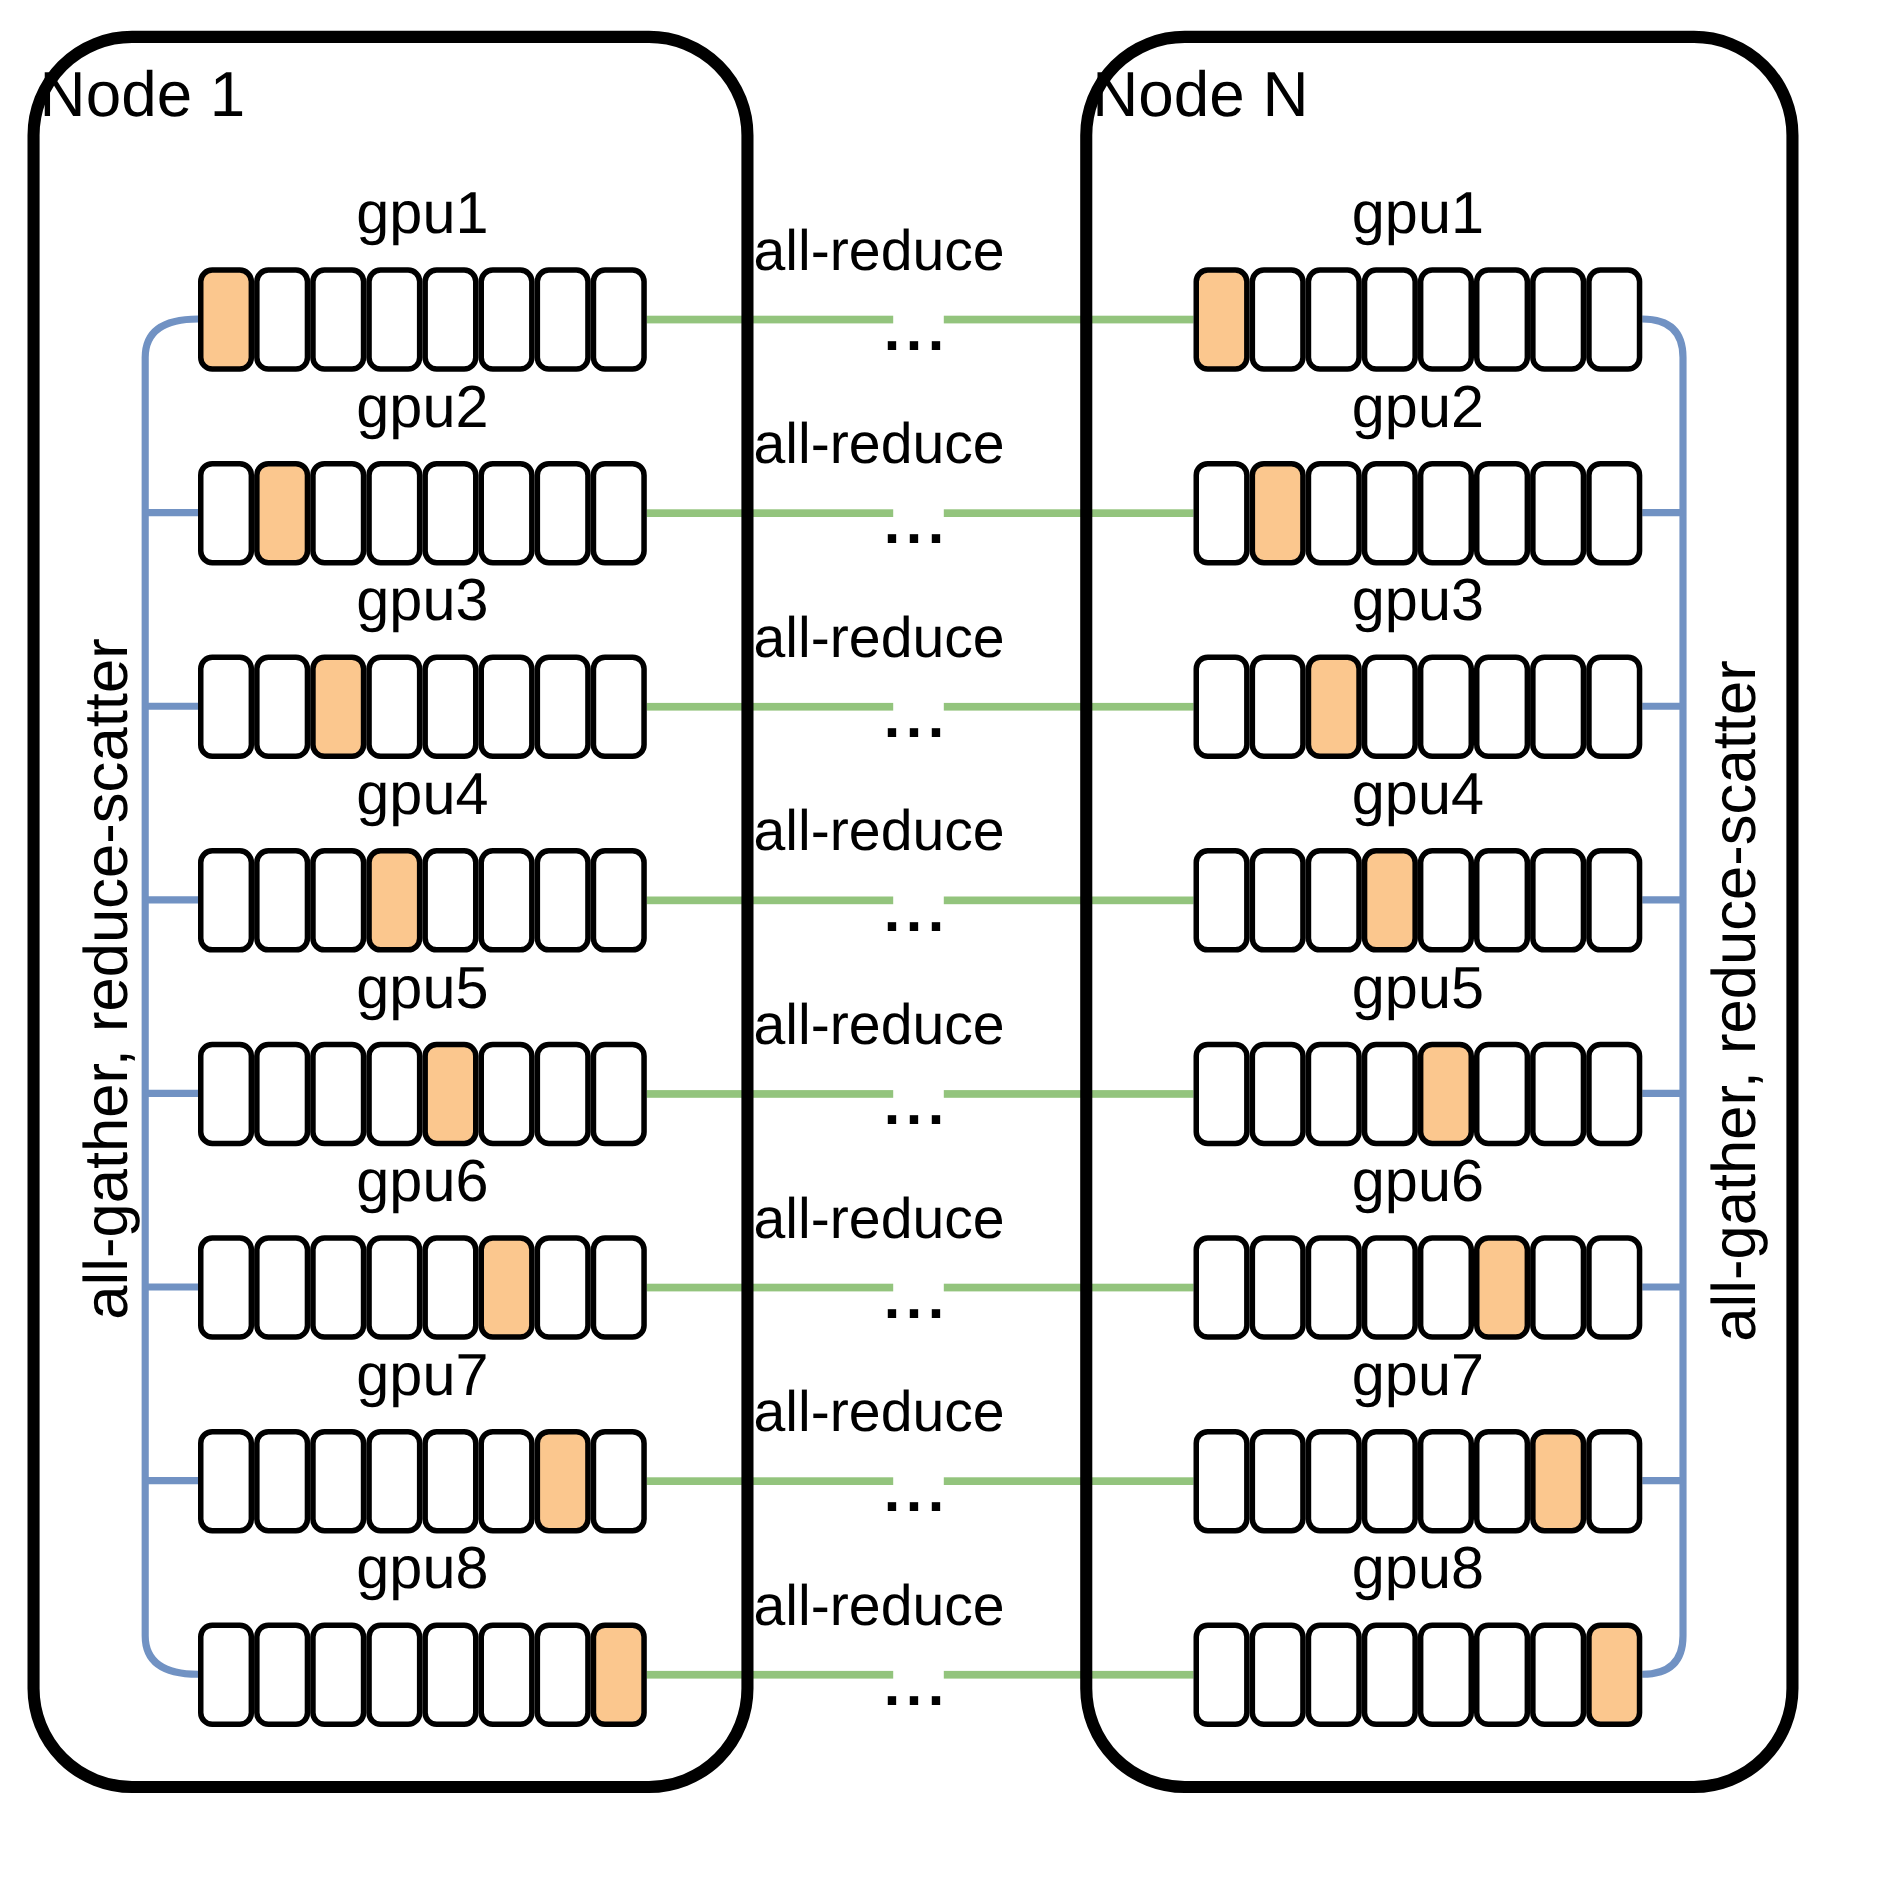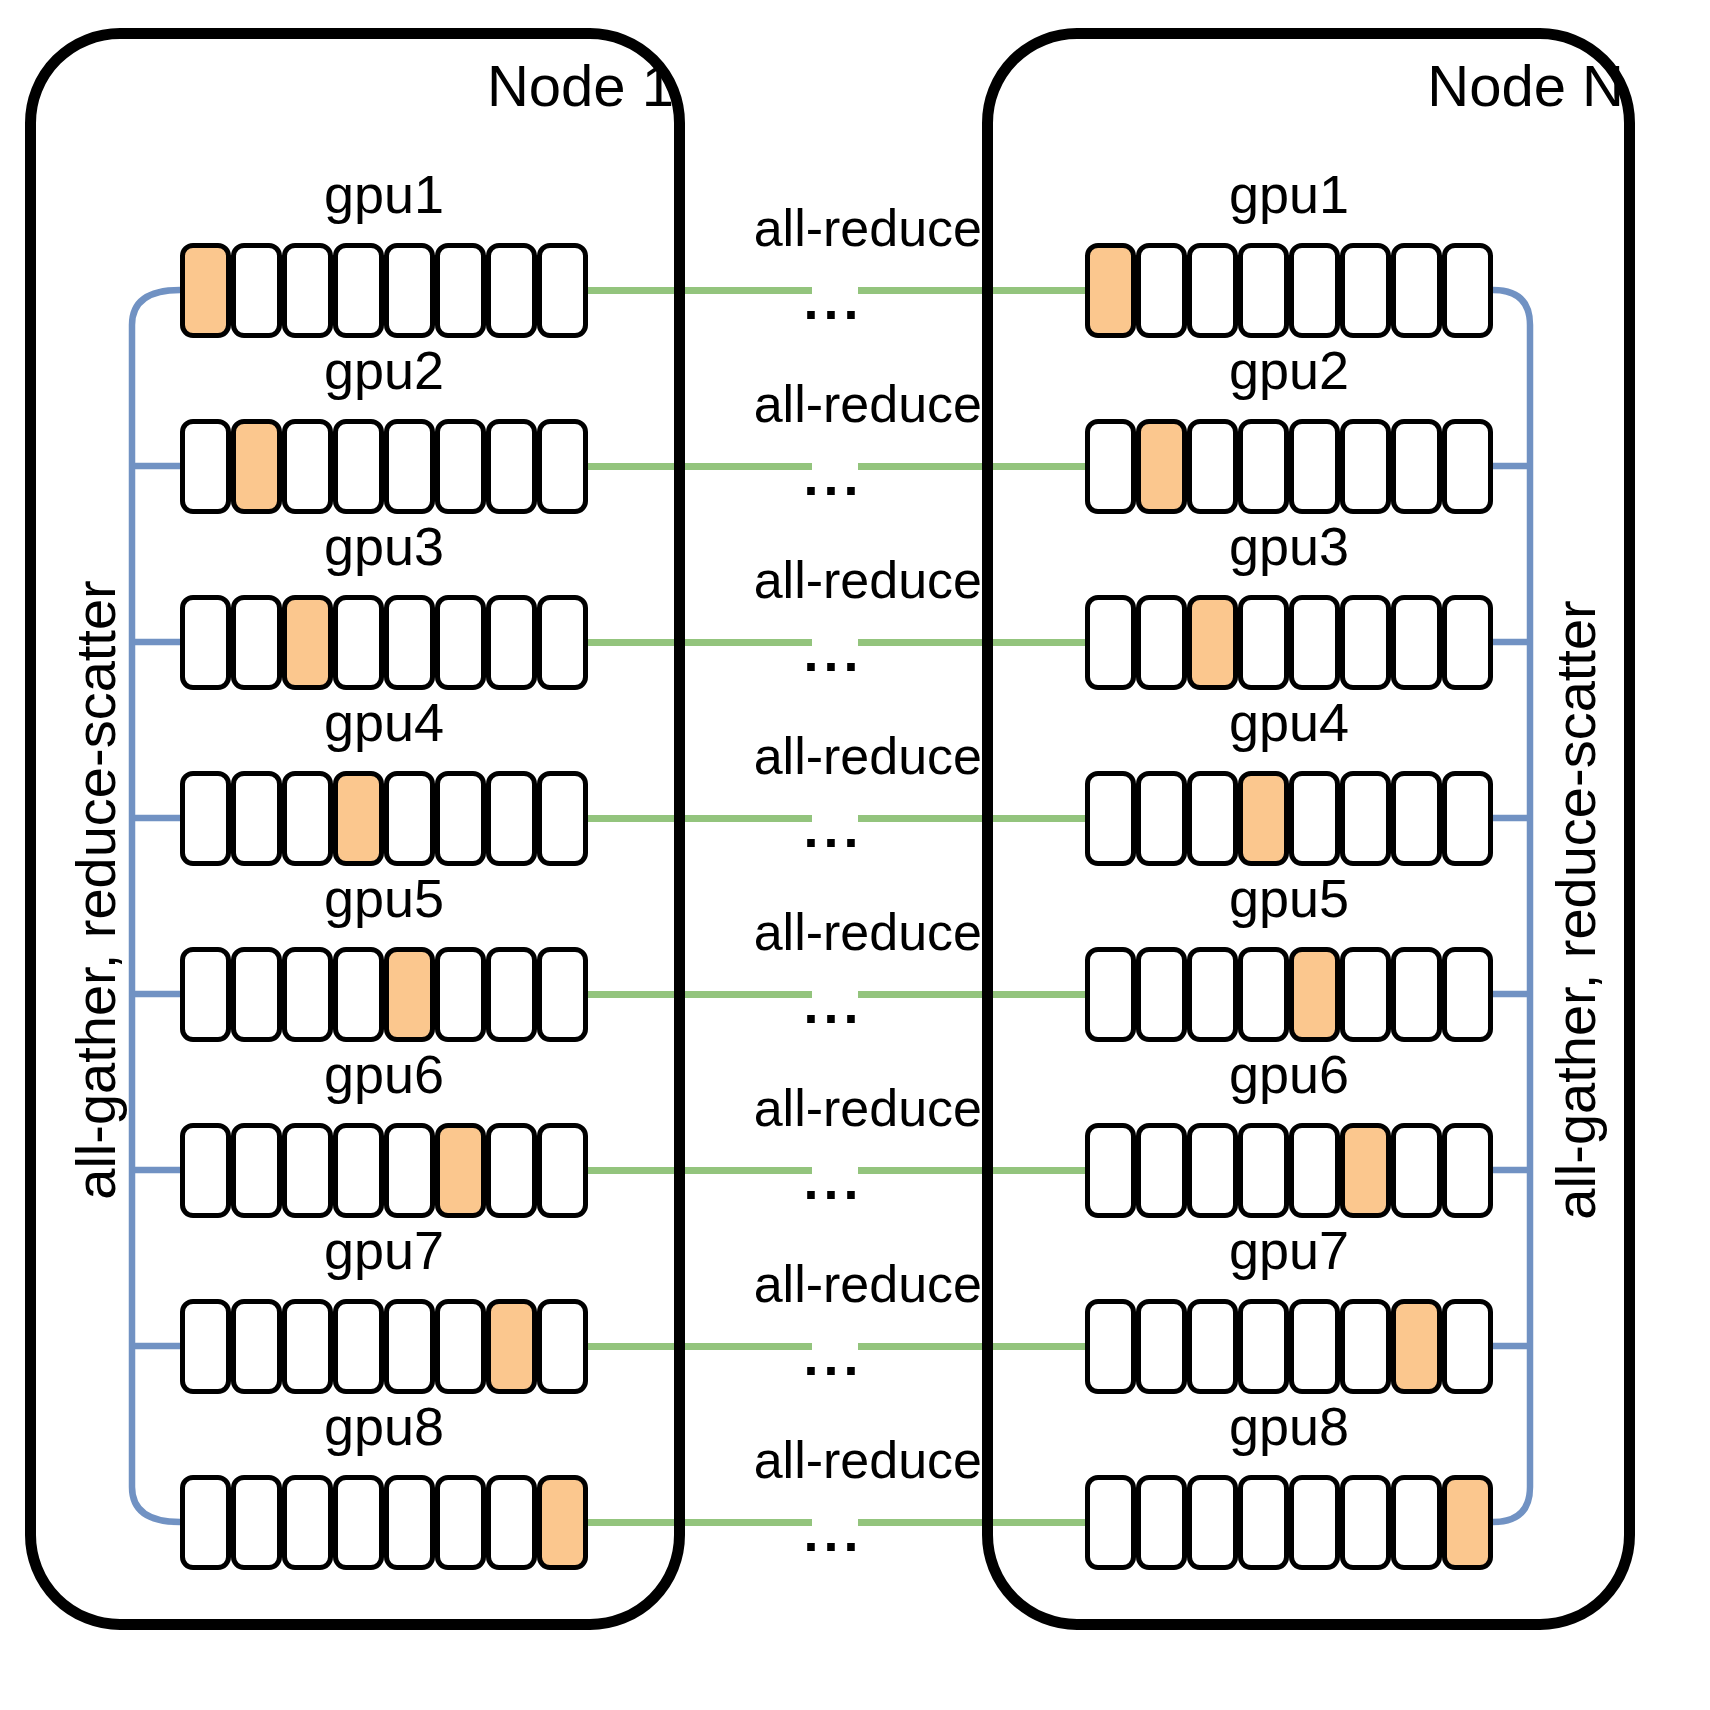--- a/index.html
+++ b/index.html
@@ -10,37 +10,37 @@
     color:var(--ink,#000);
   }
   .node-box{
     position:absolute;box-sizing:border-box;
     border:11px solid var(--ink,#000);
     border-radius:95px;background:transparent;z-index:3;
   }
   #node-0{left:25px;top:28px;width:660px;height:1602px;}
   #node-1{left:982px;top:28px;width:653px;height:1602px;}
   .node-title{
-    position:absolute;left:0;right:0;top:14px;text-align:right;
+    position:absolute;left:0;right:0;top:14px;text-align:left;
     font-size:58px;line-height:66px;color:var(--ink,#000);
   }
   .gpu-label{
     position:absolute;text-align:center;font-size:54px;line-height:78px;
     color:var(--ink,#000);z-index:4;
   }
   .gpu-row{position:absolute;display:flex;z-index:4;}
   .cell{
     flex:0 0 51px;width:51px;height:95px;box-sizing:border-box;
     border:5px solid var(--ink,#000);border-radius:13px;
     background:#ffffff;
   }
   .cell.hl{background:var(--highlight,#FBC78E);}
   .green-seg{position:absolute;height:7px;background:var(--green,#93C47D);z-index:1;}
   .ar-label{
-    position:absolute;left:685px;width:297px;text-align:right;
+    position:absolute;left:685px;width:297px;text-align:left;
     font-size:52px;line-height:56px;z-index:2;color:var(--ink,#000);
   }
   .dots{
     position:absolute;left:685px;width:297px;text-align:center;
     font-size:54px;line-height:56px;font-weight:bold;letter-spacing:5px;
     z-index:2;color:var(--ink,#000);
   }
   .side-label{
     position:absolute;white-space:nowrap;font-size:56px;line-height:60px;
     transform:translate(-50%,-50%) rotate(-90deg);z-index:4;color:var(--ink,#000);

